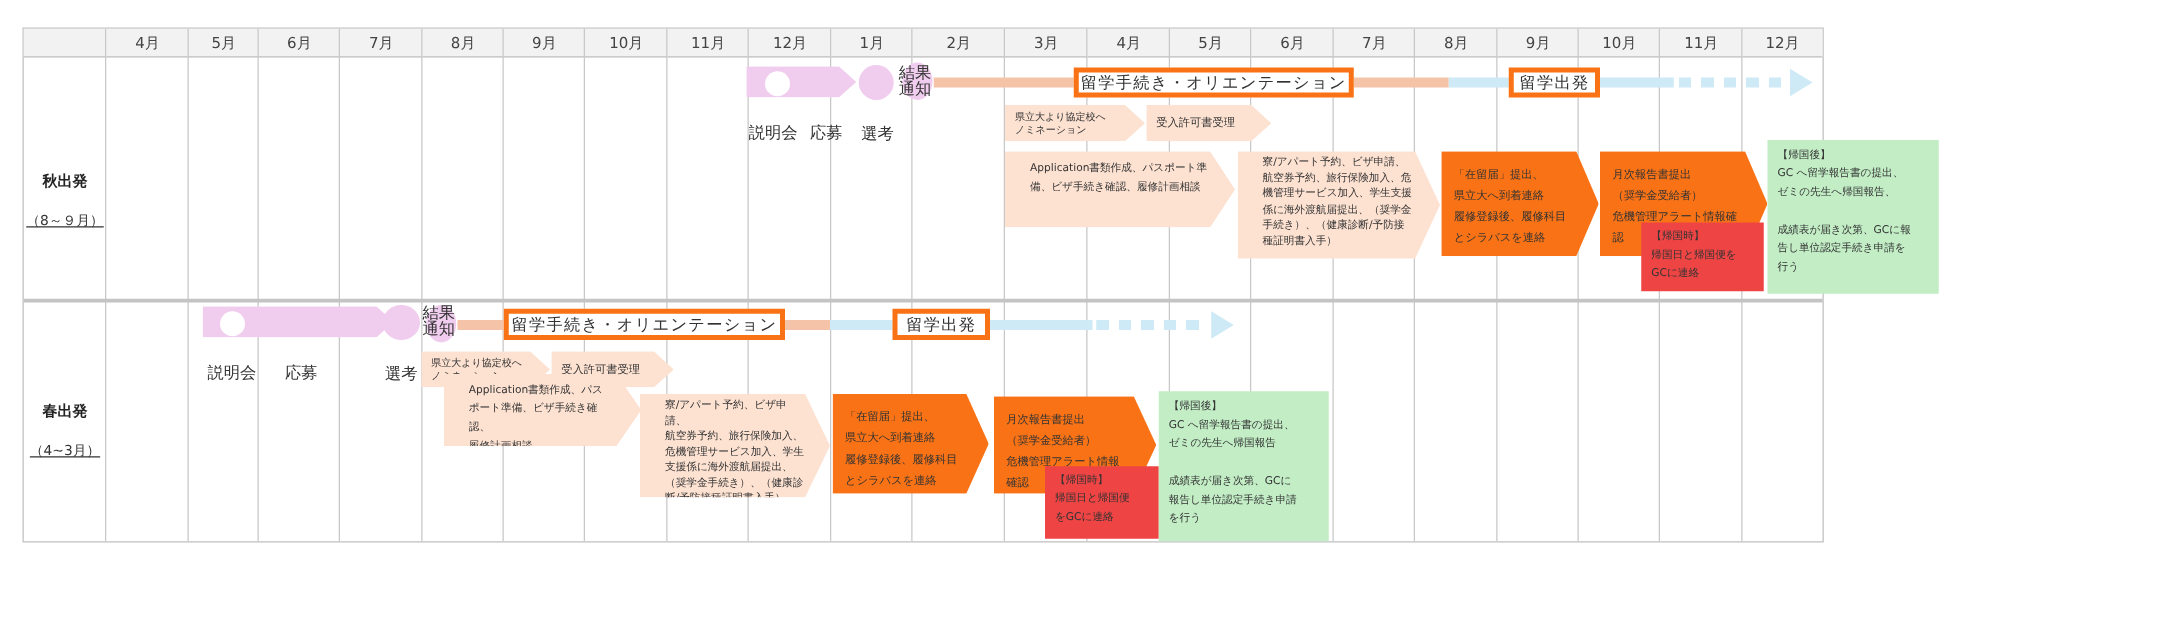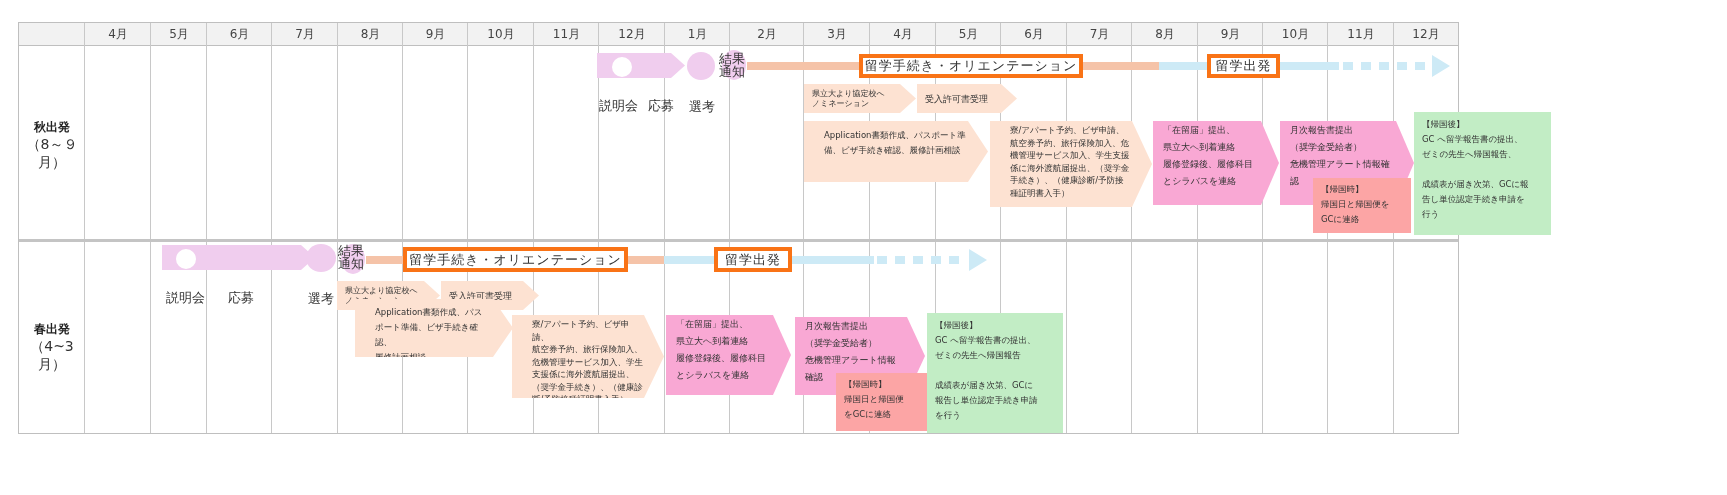--- a/index.html
+++ b/index.html
@@ -3,37 +3,37 @@
 <meta charset="utf-8">
 <style>
   * { box-sizing: border-box; margin: 0; padding: 0; }
   body { width: 1727px; height: 495px; background: #ffffff; font-family: "DejaVu Sans", sans-serif; position: relative; overflow: hidden; color: #333; }
   .grid { position: absolute; left: 18px; top: 22px; width: 1441px; height: 412px; border: 1px solid #bfbfbf; }
   .hdr { position: absolute; top: 0; height: 23px; background: #f2f2f2; border-bottom: 1px solid #bfbfbf; font-size: 12px; color: #444; display: flex; align-items: center; justify-content: center; }
   .vline { position: absolute; top: 0; bottom: 0; width: 1px; background: #c8c8c8; }
   .hsep { position: absolute; left: 0; right: 0; height: 3px; background: #c4c4c4; }
   .rowlabel { position: absolute; text-align: center; width: 66px; left: 0; }
   .rowlabel .t { font-size: 12px; font-weight: bold; color: #222; display: block; }
-  .rowlabel .s { font-size: 14px; color: #333; display: block; margin-top: 0; }
+  .rowlabel .s { font-size: 11px; color: #333; display: block; margin-top: 15px; text-decoration: underline; }
   .el { position: absolute; }
   .pinkarrow { background: #f0cdee; clip-path: polygon(0 0, calc(100% - 14px) 0, 100% 50%, calc(100% - 14px) 100%, 0 100%); }
   .circle { border-radius: 50%; background: #f0cdee; }
   .whitecircle { border-radius: 50%; background: #fff; }
   .txt { position: absolute; font-size: 13px; color: #333; white-space: nowrap; margin-top: 40px; }
   .txt2 { position: absolute; font-size: 12px; line-height: 12px; color: #333; white-space: nowrap; text-align: right; }
   .line-salmon { background: #f5c3a8; height: 8px; }
   .line-blue { background: #cdeaf6; height: 8px; }
   .dash { background: repeating-linear-gradient(90deg, #cdeaf6 0 10px, transparent 10px 18px); height: 8px; }
   .arrowhead { width: 0; height: 0; border-top: 11px solid transparent; border-bottom: 11px solid transparent; border-left: 18px solid #cdeaf6; }
   .label-box { background: #fff; border: 4px solid #f97316; font-size: 13px; color: #333; display: flex; align-items: center; justify-content: center; letter-spacing: 1px; }
   .peach { background: #fde2d2; clip-path: polygon(0 0, calc(100% - 20px) 0, 100% 50%, calc(100% - 20px) 100%, 0 100%); font-size: 8.5px; line-height: 13px; color: #333; padding: 6px 20px; }
   .peach-small { background: #fde2d2; clip-path: polygon(0 0, calc(100% - 16px) 0, 100% 50%, calc(100% - 16px) 100%, 0 100%); font-size: 8px; line-height: 10px; color: #333; padding: 5px 8px; display: flex; align-items: center; }
-  .blue { background: #f9a8d4; clip-path: polygon(0 0, calc(100% - 18px) 0, 100% 50%, calc(100% - 18px) 100%, 0 100%); font-size: 9px; line-height: 17px; color: #333; padding: 1px 10px; }
+  .blue { background: #f97316; clip-path: polygon(0 0, calc(100% - 18px) 0, 100% 50%, calc(100% - 18px) 100%, 0 100%); font-size: 9px; line-height: 17px; color: #333; padding: 11px 10px; }
   .green { background: #c2edc5; font-size: 8.5px; line-height: 16px; color: #333; padding: 5px 8px; }
-  .lightgreen { background: #fca5a5; font-size: 8.5px; line-height: 16px; color: #333; padding: 4px 8px; }
+  .lightgreen { background: #ef4444; font-size: 8.5px; line-height: 16px; color: #333; padding: 4px 8px; }
   .pre { white-space: pre-line; }
 </style>
 </head>
 <body>
 
 <div class="grid">
 
   <div class="hdr" style="left:0;width:66px;"></div>
   <div class="hdr" style="left:66px;width:66px;">4月</div>
   <div class="hdr" style="left:132px;width:56px;">5月</div>
@@ -74,21 +74,21 @@
   <div class="vline" style="left:981px;"></div>
   <div class="vline" style="left:1047px;"></div>
   <div class="vline" style="left:1112px;"></div>
   <div class="vline" style="left:1178px;"></div>
   <div class="vline" style="left:1243px;"></div>
   <div class="vline" style="left:1308px;"></div>
   <div class="vline" style="left:1374px;"></div>
 
   <div class="hsep" style="top:216px;"></div>
 
-  <div class="rowlabel" style="top:96px;">
+  <div class="rowlabel" style="top:114px;">
     <span class="t">秋出発</span>
     <span class="s">（8～９月）</span>
   </div>
   <div class="rowlabel" style="top:298px;">
     <span class="t">春出発</span>
     <span class="s">（4~3月）</span>
   </div>
 </div>
 
 <div class="el pinkarrow" style="left:597px;top:53px;width:88px;height:25px;"></div>

